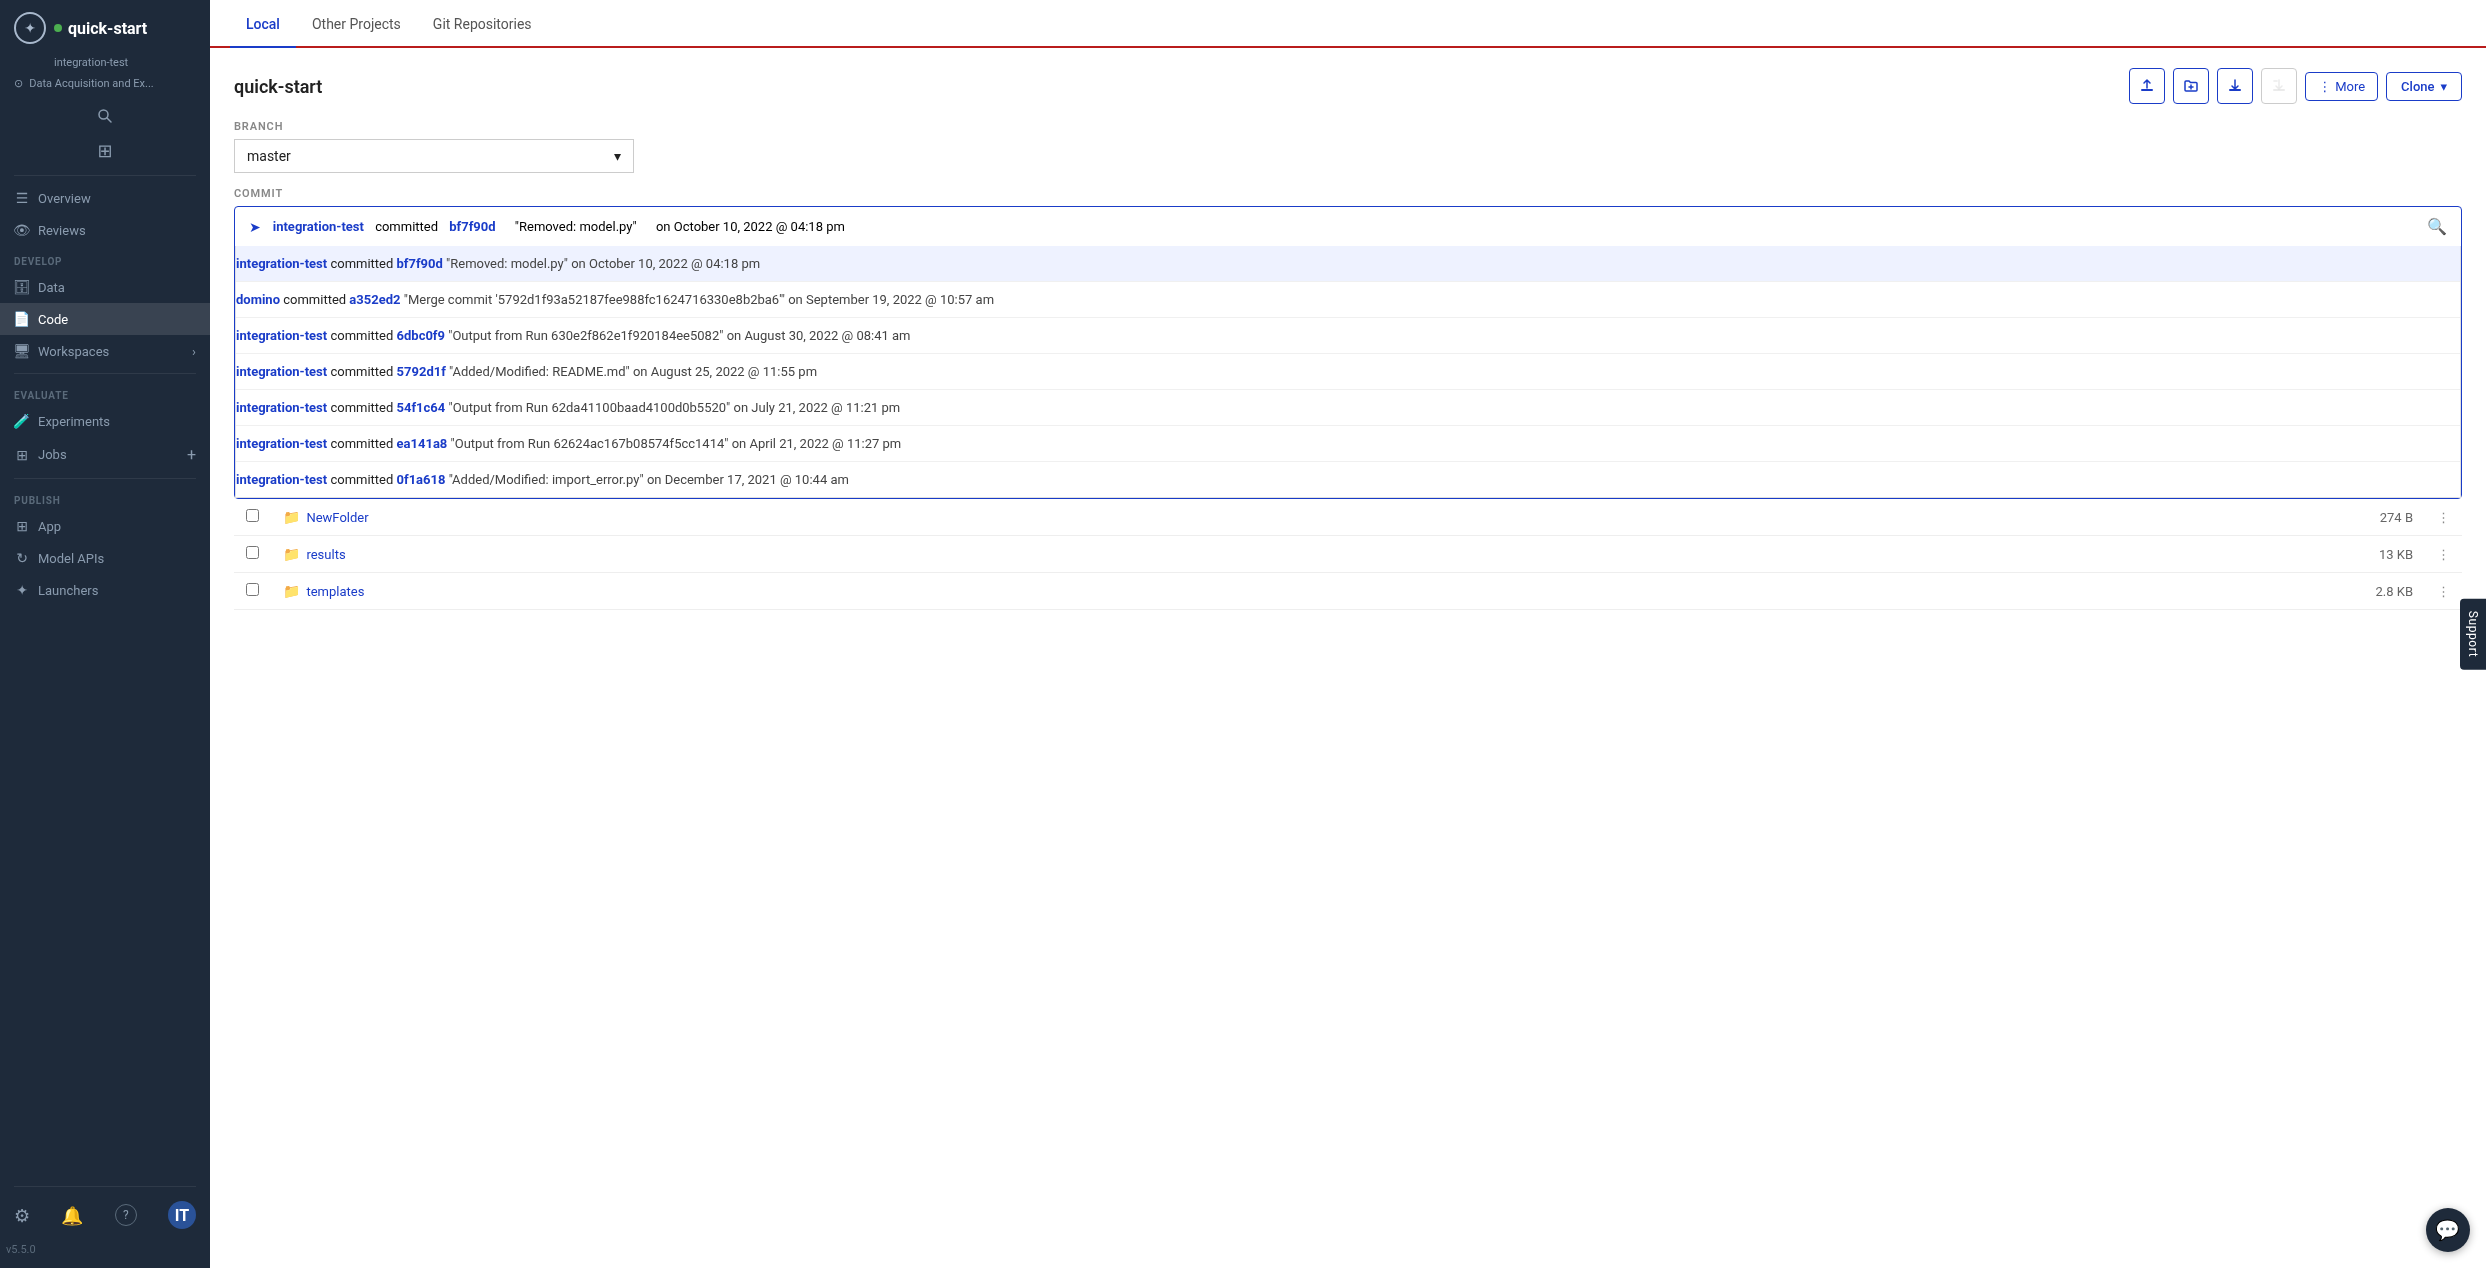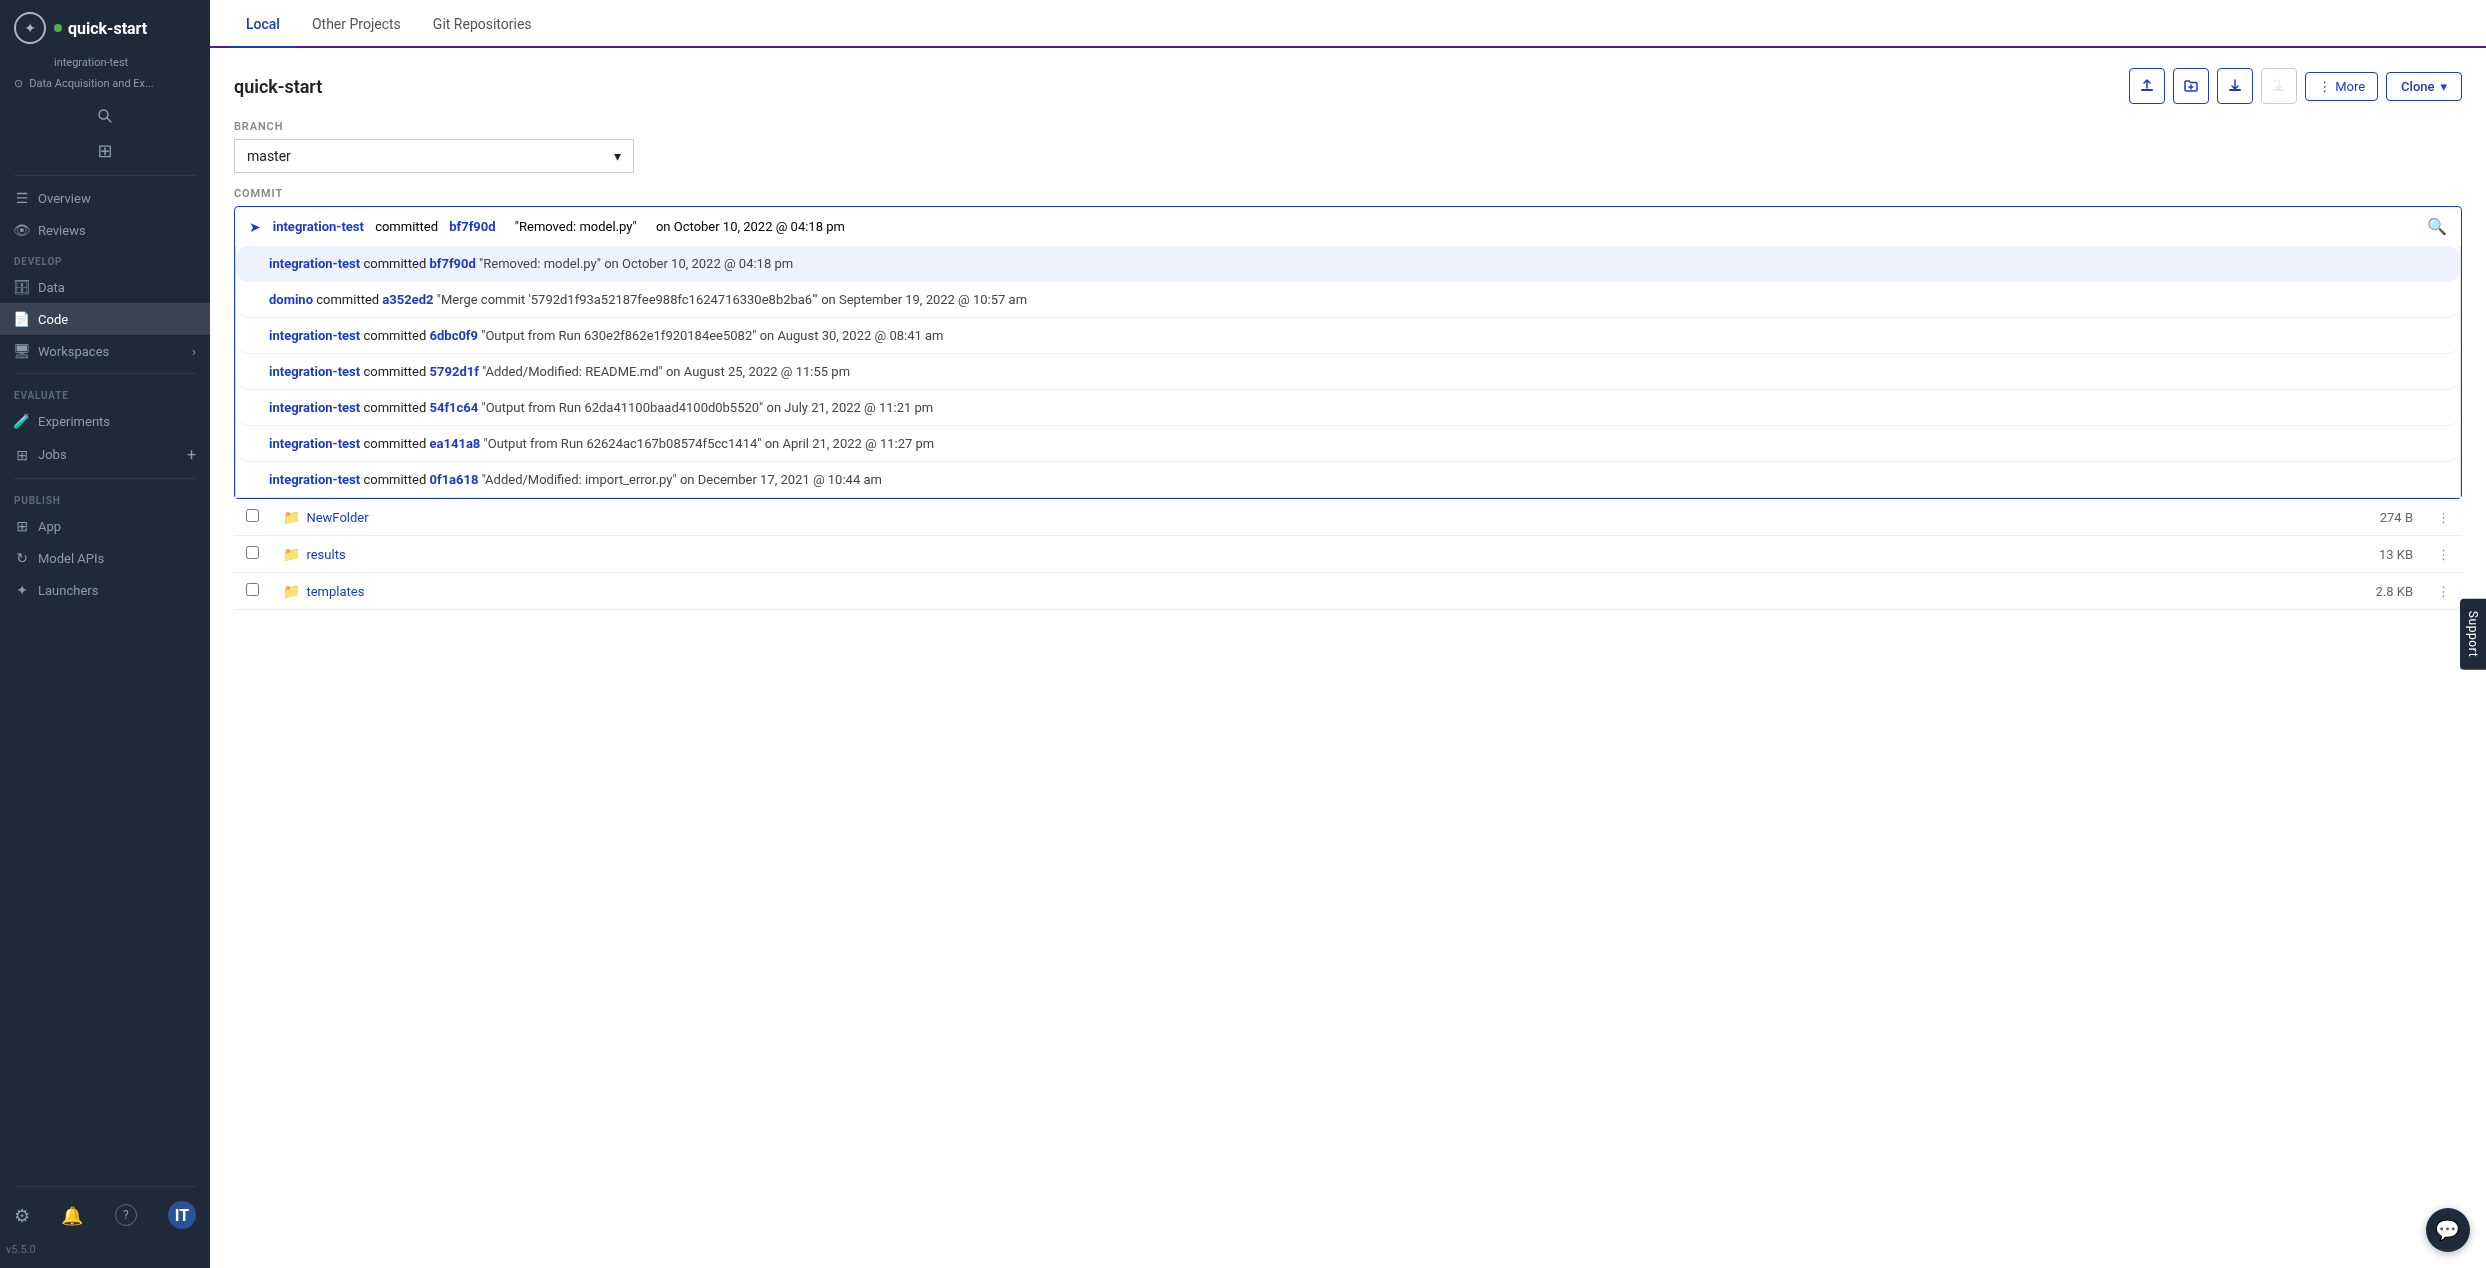--- a/index.html
+++ b/index.html
@@ -62,21 +62,21 @@
     .sidebar-nav-item .nav-label { flex: 1; }
     .sidebar-nav-item .nav-badge { margin-left: auto; }
     .sidebar-divider { height: 1px; background: rgba(255,255,255,0.08); margin: 6px 14px; }
     .avatar-circle { width: 28px; height: 28px; background: #2a5298; border-radius: 50%; display: flex; align-items: center; justify-content: center; color: #fff; font-size: 16px; font-weight: 700; }
 
     
     .main { flex: 1; display: flex; flex-direction: column; overflow: hidden; background: #fff; }
 
     
     .tab-bar {
-      display: flex; align-items: center; border-bottom: 2px solid #4c1d95;
+      display: flex; align-items: center; border-bottom: 2px solid #b91c1c;
       padding: 0 20px; background: #fff; flex-shrink: 0;
     }
     .tab {
       padding: 16px 16px 14px; cursor: pointer; font-size: 14px; color: #555;
       border-bottom: 2px solid transparent; margin-bottom: -2px;
     }
     .tab.active { color: #1a3cc8; border-bottom-color: #1a3cc8; font-weight: 500; }
 
     
     .content { flex: 1; overflow-y: auto; padding: 20px 24px; }
@@ -120,23 +120,22 @@
     }
     .commit-arrow { color: #1a3cc8; font-size: 14px; margin-right: 4px; }
     .commit-dropdown { margin-left: auto; color: #888; cursor: pointer; font-size: 16px; }
 
     
     .commit-dropdown-list {
       border: 1px solid #e0e0e0; border-top: none;
       background: #fff; z-index: 10;
     }
     .commit-list-item {
-      padding: 10px 33px; font-size: 13px; color: #222; border-bottom: 1px solid #f0f0f0;
+      padding: 10px 0; font-size: 13px; color: #222; border-bottom: 1px solid #f0f0f0;
       cursor: pointer;
-      border-radius: 13px;
     }
     .commit-list-item.selected { background: #eef2ff; }
     .commit-list-item:last-child { border-bottom: none; }
 
     .commit-user { font-weight: 700; color: #1a3cc8; }
     .commit-hash { font-weight: 700; color: #1a3cc8; }
     .commit-msg { color: #444; }
     .commit-date { color: #444; }
 
     

